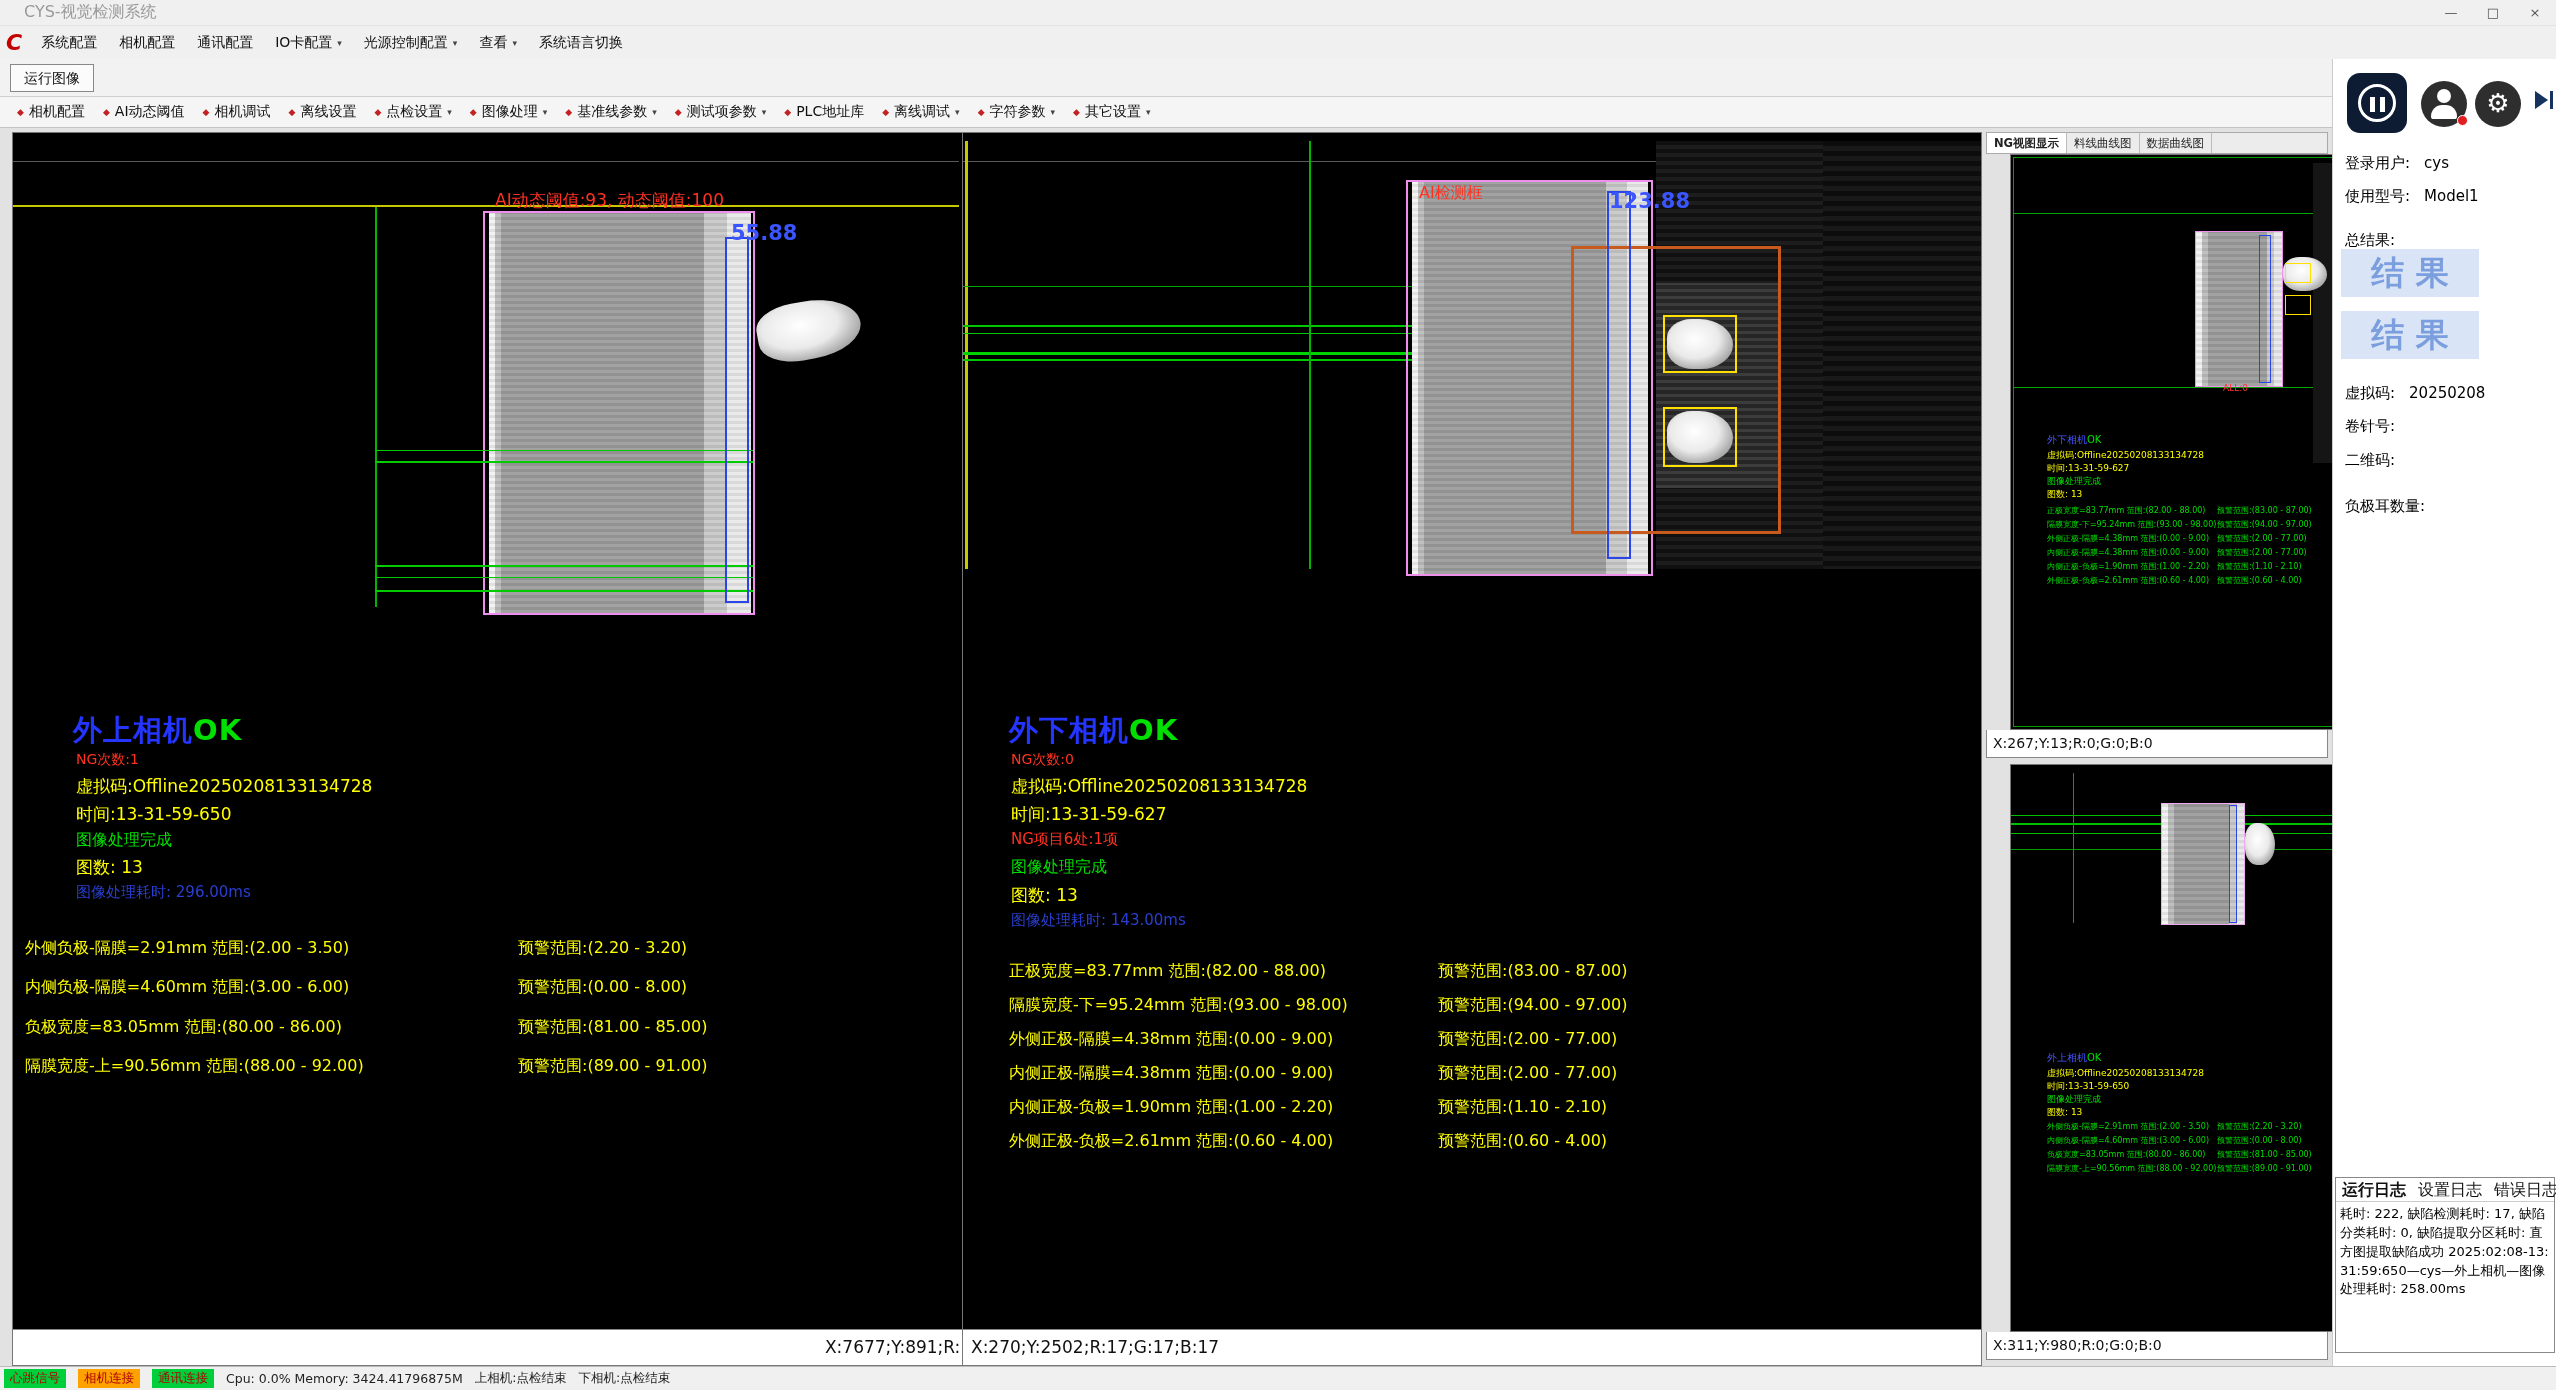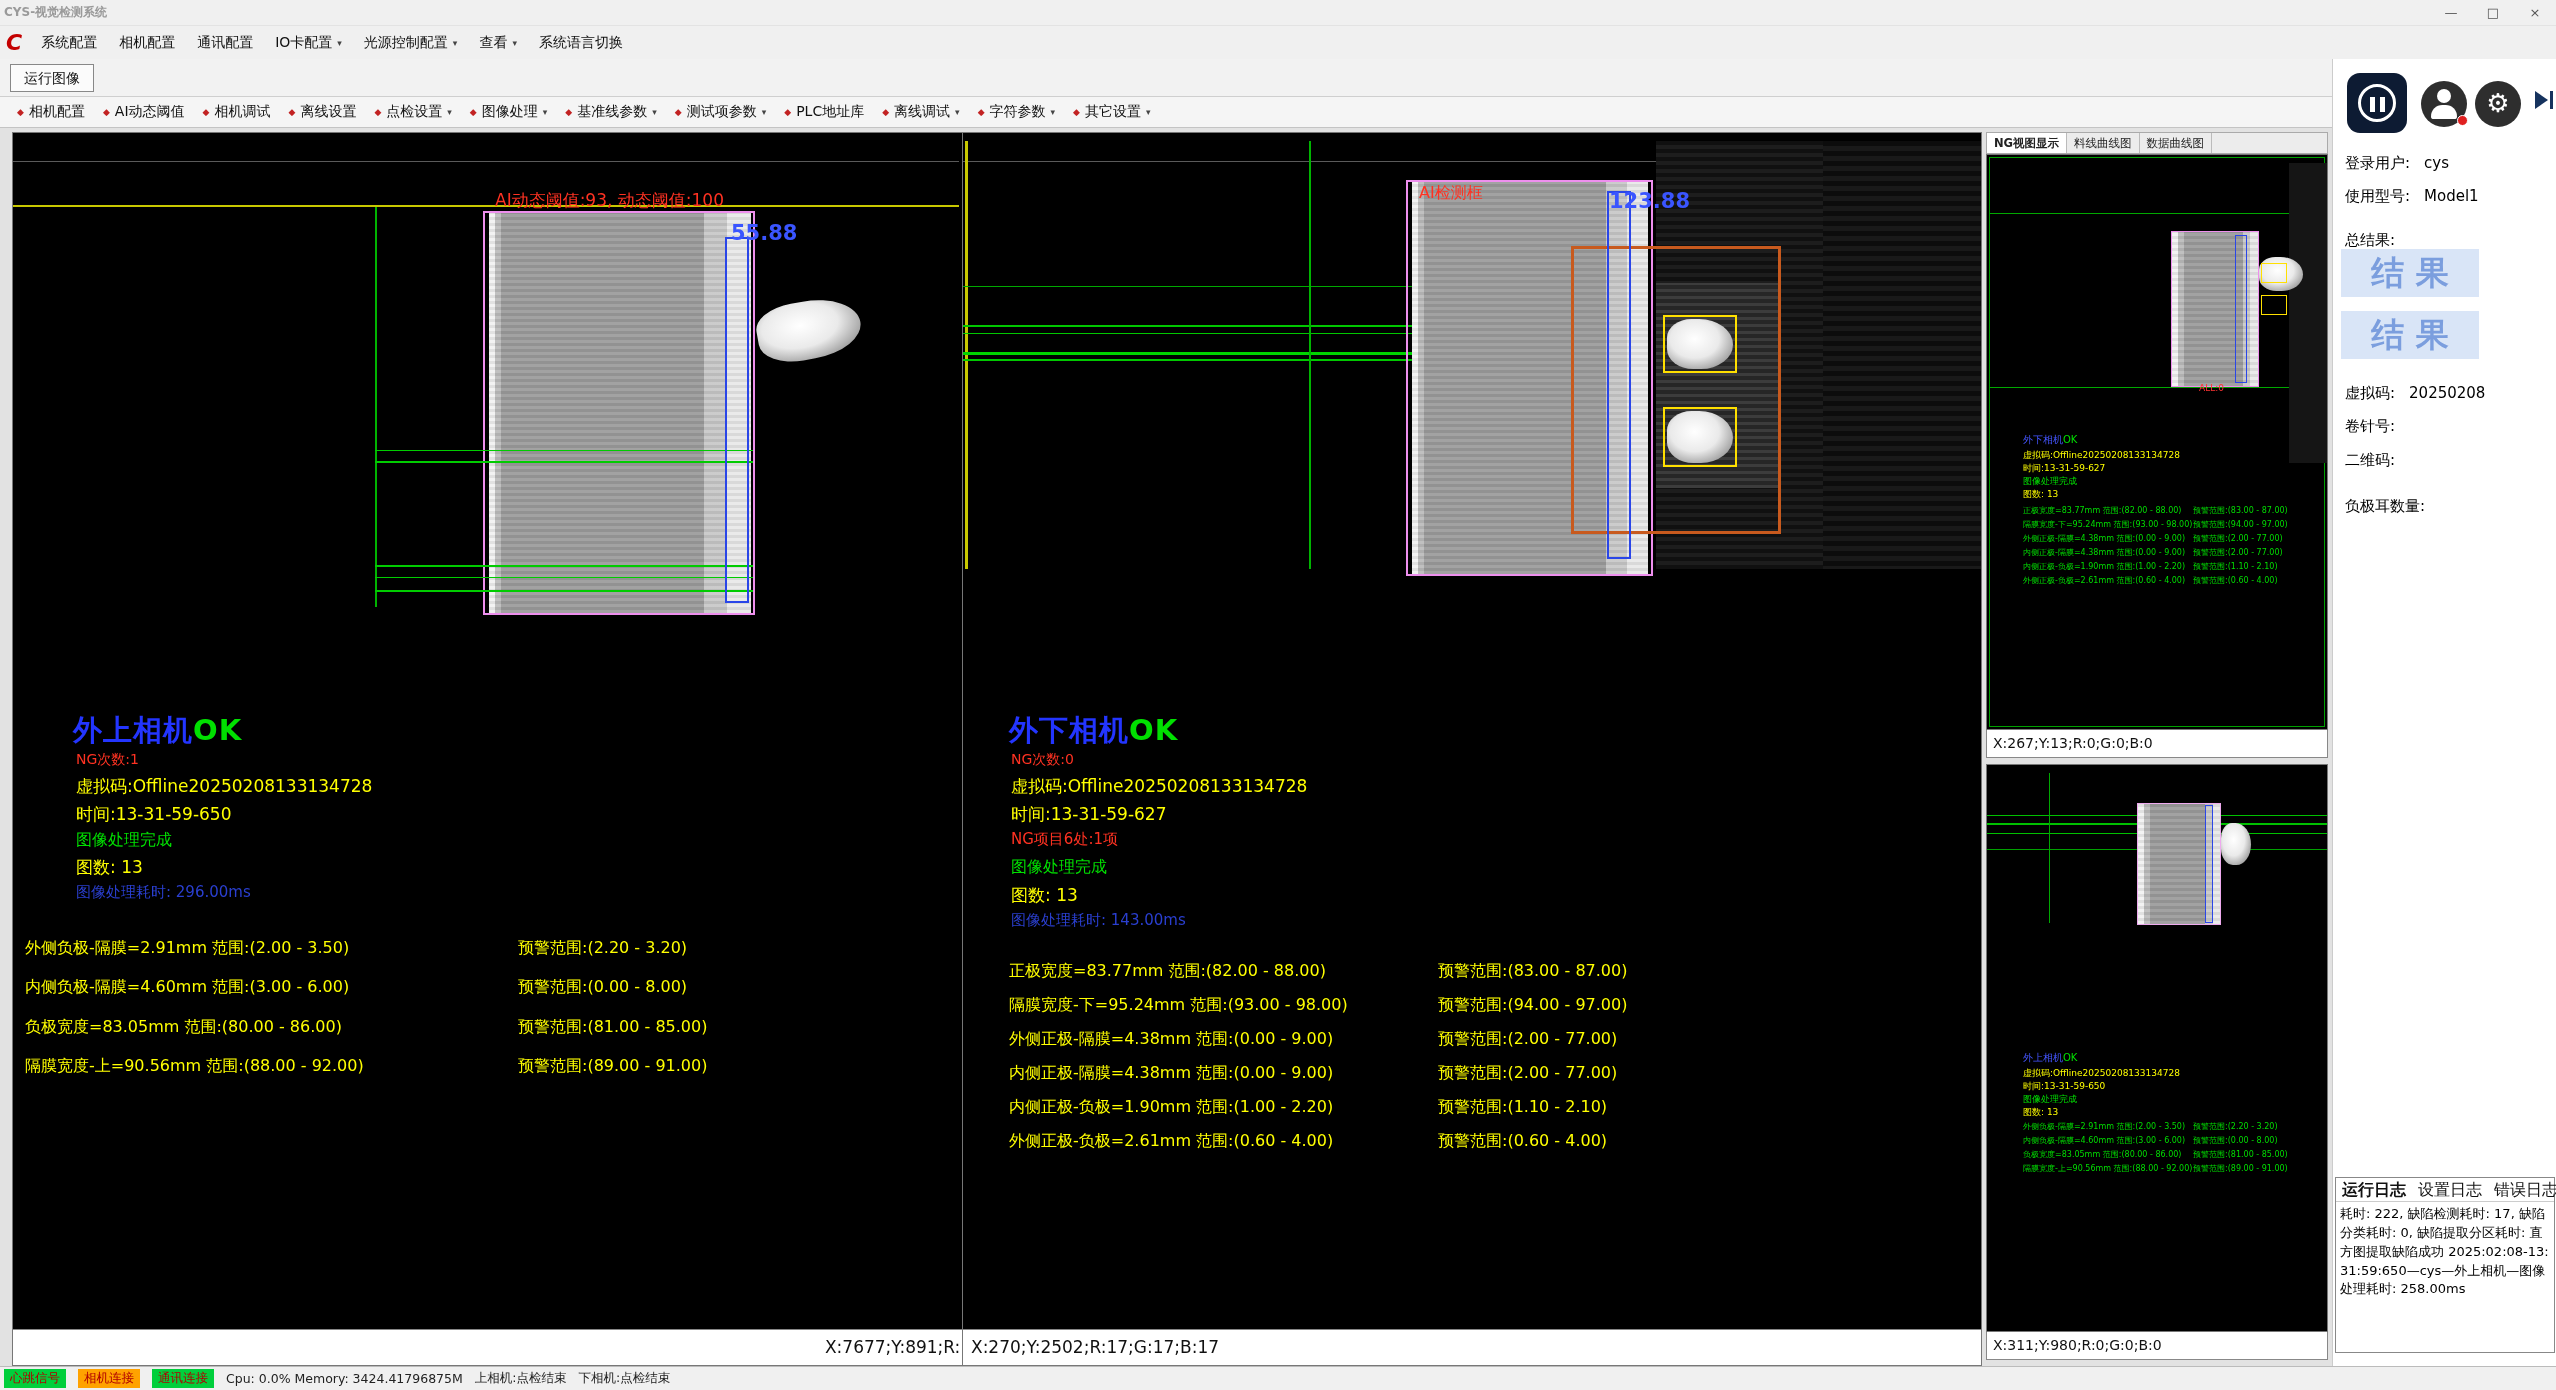--- a/index.html
+++ b/index.html
@@ -2,21 +2,21 @@
 <html><head>
 <meta charset="utf-8">
 <style>
   * { margin:0; padding:0; box-sizing:border-box; }
   html,body { width:2556px; height:1390px; overflow:hidden; }
   body { font-family:"DejaVu Sans","Liberation Sans",sans-serif; background:#c9c9c9; }
   #app { position:relative; width:2556px; height:1390px; background:#bdbdbd; }
 
   
   .titlebar { position:absolute; left:0; top:0; width:2556px; height:26px; background:#f0f0f0; border-bottom:1px solid #e3e3e3; display:flex; align-items:center; }
-  .title-text { color:#9a9a9a; font-size:12px; margin-left:4px;font-weight:bold; }
+  .title-text { color:#9a9a9a; font-size:16px; margin-left:24px; }
   .win-controls { margin-left:auto; display:flex; }
   .win-btn { width:42px; height:26px; text-align:center; line-height:25px; color:#555; font-size:13px; }
 
   .menubar { position:absolute; left:0; top:26px; width:2556px; height:33px; background:#f0f0f0; display:flex; align-items:center; }
   .logo { color:#c40000; font-size:22px; font-weight:bold; font-style:italic; margin:0 8px 0 6px; line-height:30px; }
   .menu-item { padding:0 11px; font-size:14px; color:#111; display:flex; align-items:center; gap:5px; height:100%; }
   .arr { font-size:9px; color:#444; }
 
   .viewtab-row { position:absolute; left:0; top:59px; width:2332px; height:37px; background:#f2f2f2; }
   .viewtab { position:absolute; left:10px; top:5px; height:28px; line-height:26px; padding:0 13px; border:1px solid #888; background:#fbfbfb; font-size:14px; color:#111; }
@@ -53,21 +53,21 @@
   .mrow { position:absolute; font-size:16px; white-space:nowrap; }
   .mrow .w { position:absolute; white-space:nowrap; }
   .mrow-l { left:12px; } .mrow-l .w { left:493px; }
   .mrow-r { left:46px; } .mrow-r .w { left:429px; }
 
   
   #ng-col { position:absolute; left:1986px; top:132px; width:342px; }
   .ng-tabs { display:flex; height:22px; background:#ececec; border:1px solid #aaa; font-size:11.5px; }
   .ng-tab { padding:0 7px; line-height:20px; color:#222; border-right:1px solid #bbb; white-space:nowrap; }
   .ng-tab.active { background:#fff; font-weight:bold; }
-  .thumb { position:relative; width:342px; background:#000; border:1px solid #777; overflow:hidden; }
+  .thumb { position:relative; width:342px; background:#000; border:1px solid #777; overflow:hidden;margin-left:24px; }
   #thumb1 { height:576px; }
   #thumb2 { height:568px; margin-top:6px; }
   .thumb-status { width:342px; height:28px; background:#fff; border:1px solid #888; border-top:none; font-size:14px; line-height:26px; padding-left:6px; color:#111; white-space:nowrap; }
   .mini-row { position:absolute; left:36px; font-size:8px; color:#00dd00; white-space:nowrap; }
   .mini-row .w { position:absolute; left:170px; }
   .mini-line { position:absolute; left:36px; font-size:9px; white-space:nowrap; }
 
   
   #info-panel { position:absolute; left:2332px; top:59px; width:224px; height:1307px; background:#fff; border-left:1px solid #ccc; }
   .pause-btn { position:absolute; left:14px; top:14px; width:60px; height:60px; background:#0d1b33; border-radius:13px; }

